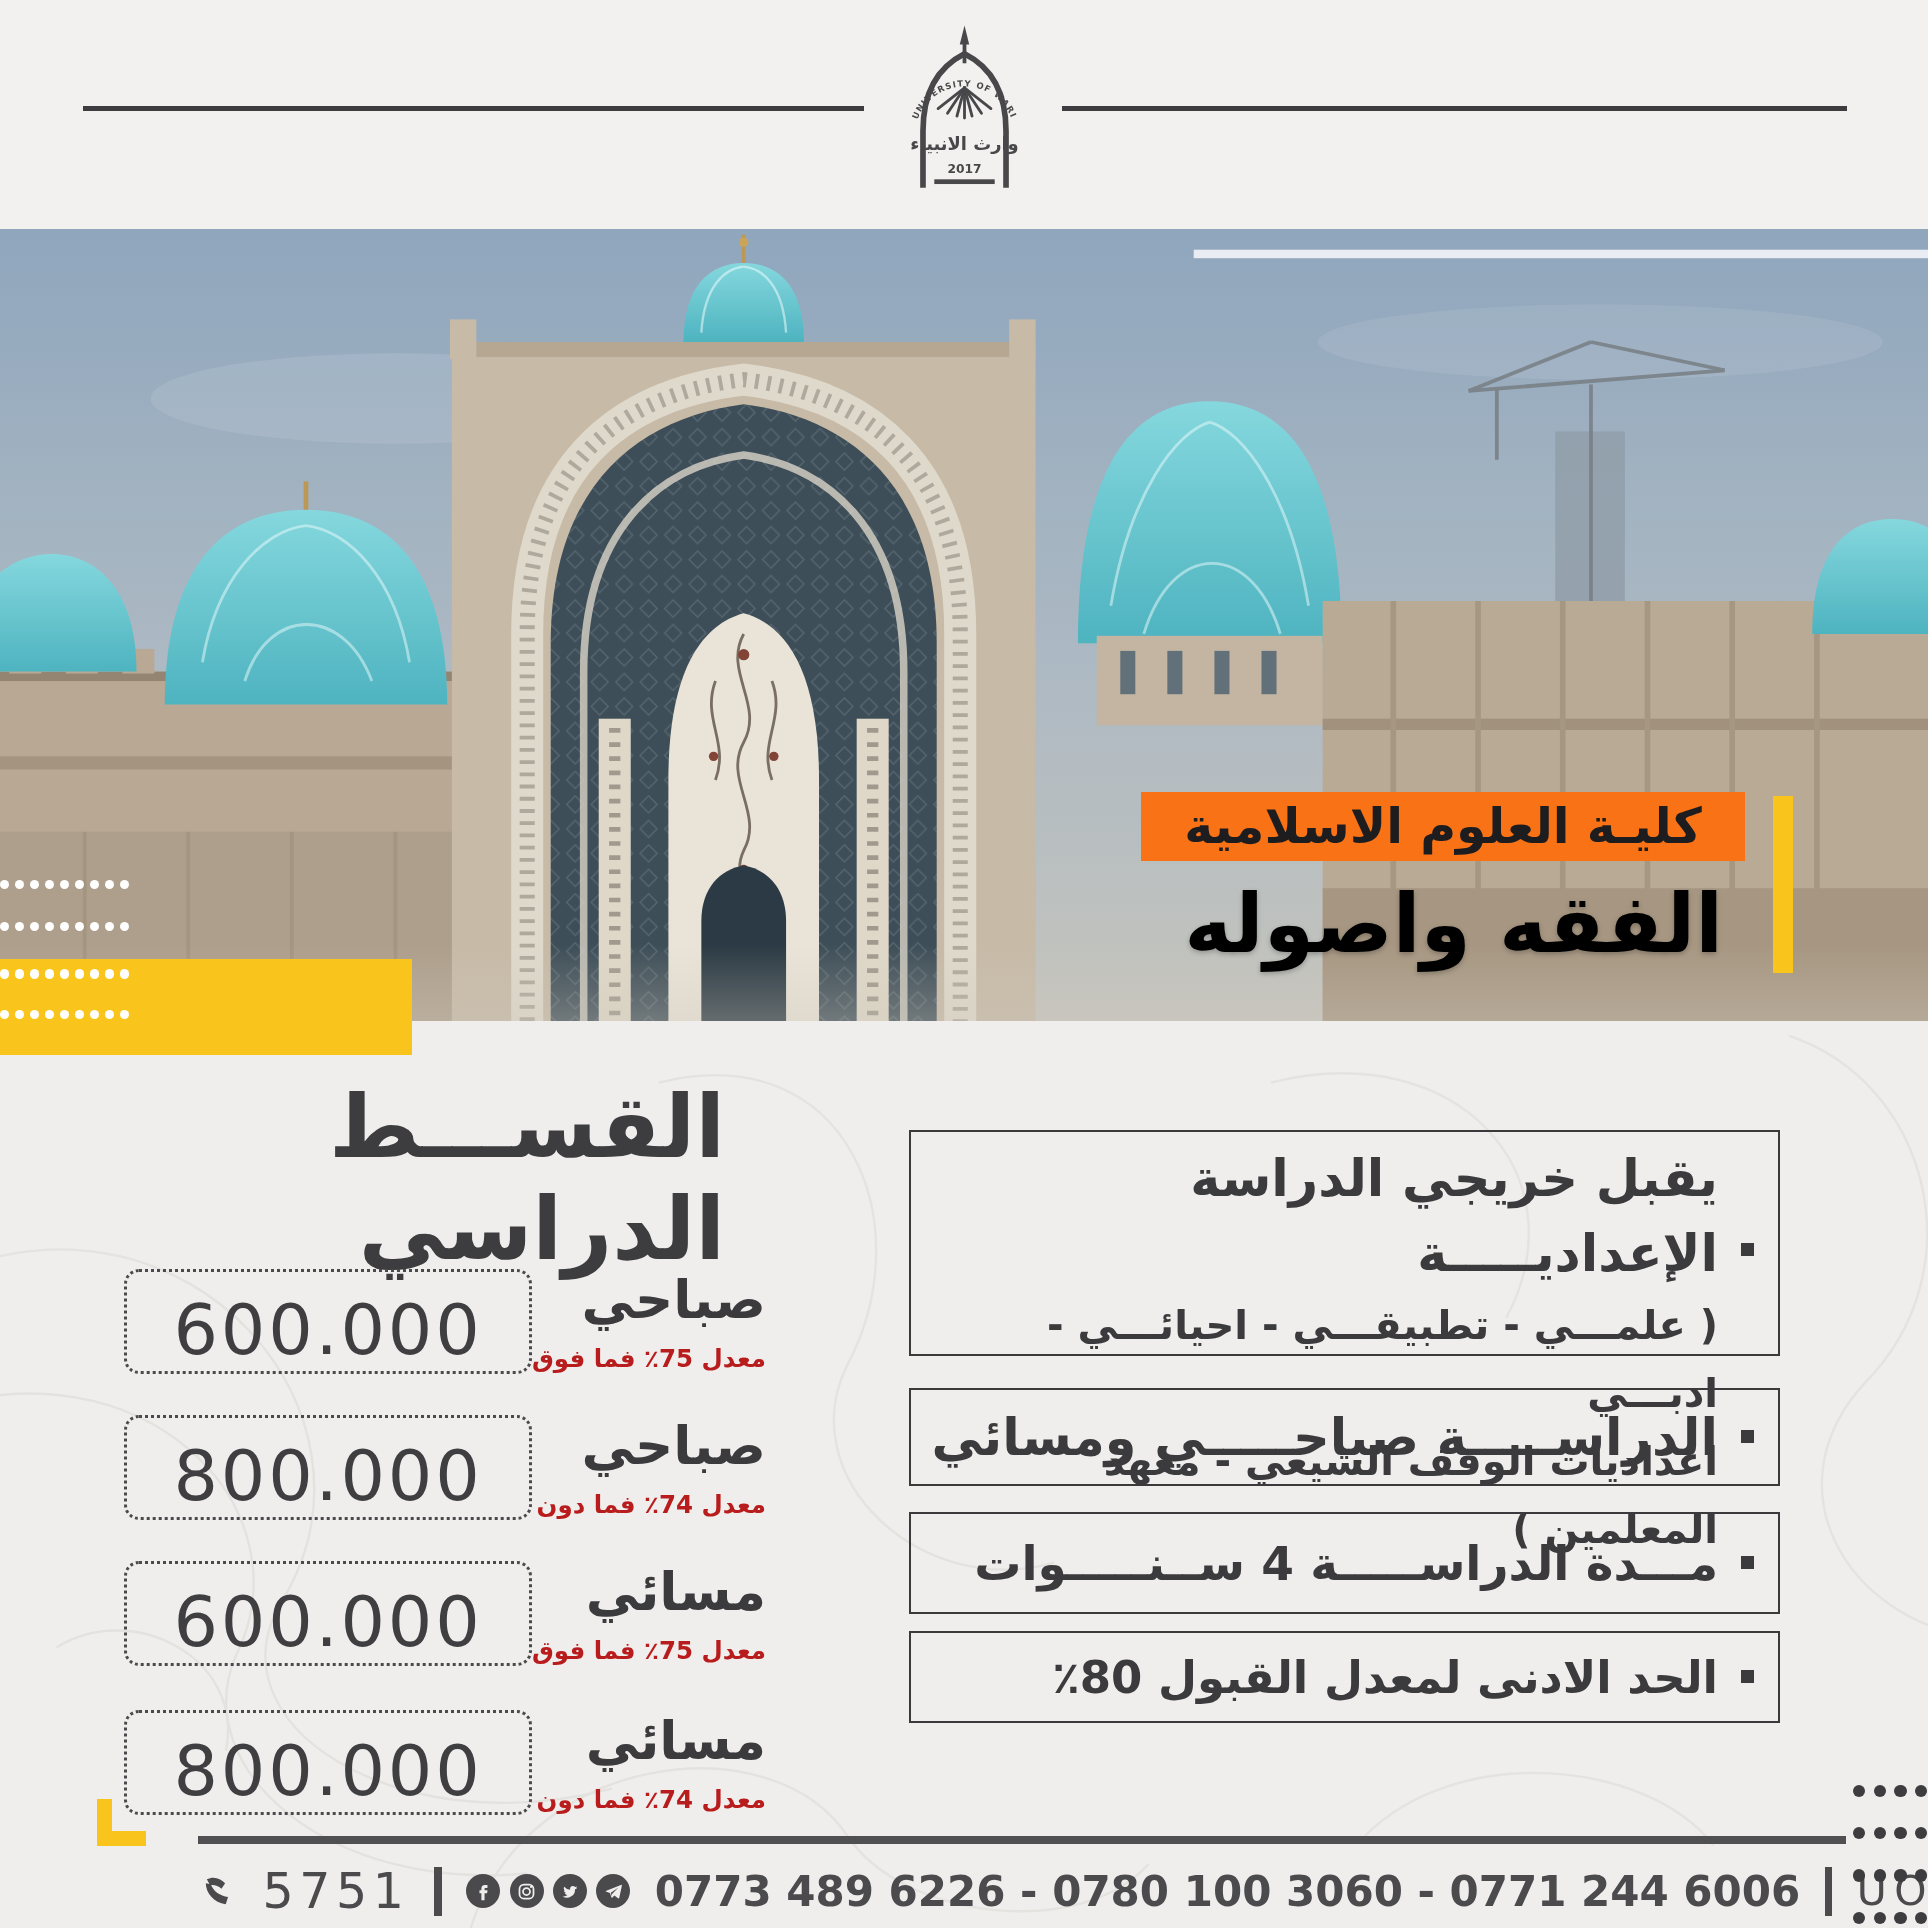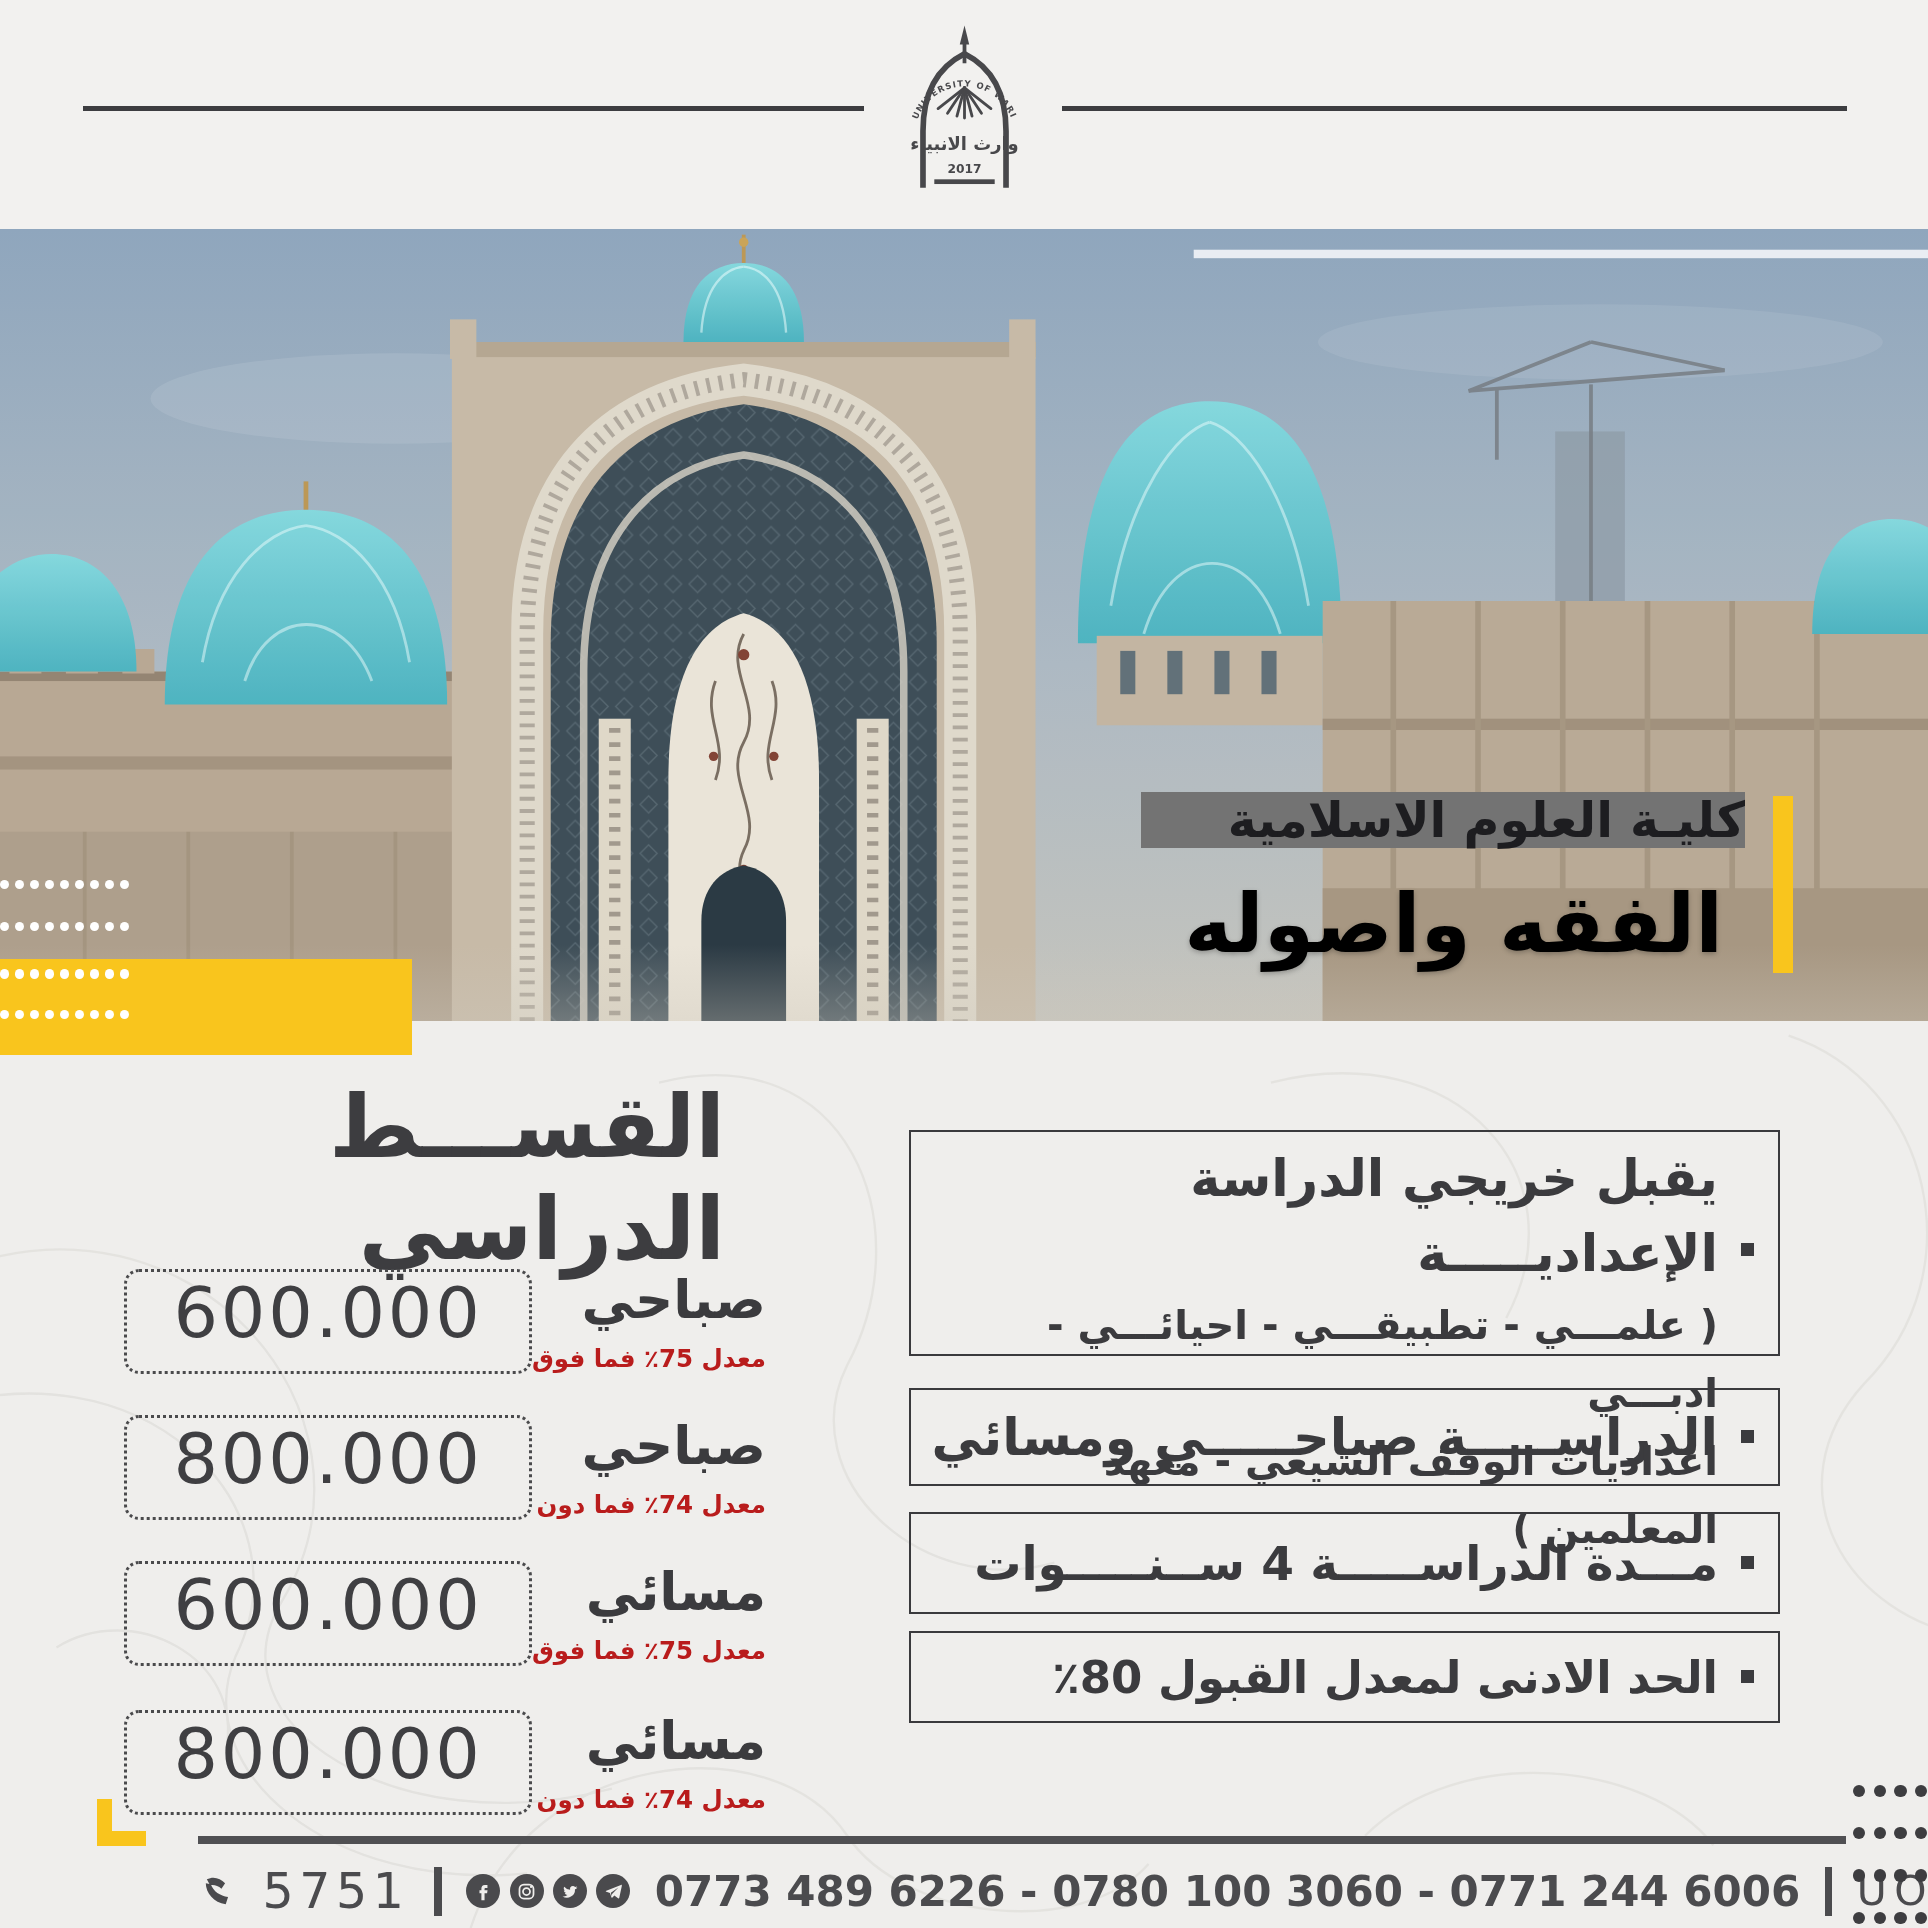--- a/index.html
+++ b/index.html
@@ -13,22 +13,22 @@
   
   .header-band{left:0;top:0;width:1928px;height:229px;background:#f2f1ef;}
   .hline{height:4.7px;background:#3d3d40;}
   .hline.left{left:83px;top:106px;width:781px;}
   .hline.right{left:1062px;top:106px;width:785px;}
   .logo{left:906px;top:24.5px;width:117px;height:169px;}
   
   .photo{left:0;top:229px;width:1928px;height:792px;}
   
   .college-box{
-    left:1141px;top:792px;width:604px;height:56px;background:#737373;
-    display:flex;align-items:center;
+    left:1141px;top:792px;width:604px;height:69px;background:#f97316;
+    display:flex;align-items:center;justify-content:center;
     font-weight:bold;font-size:49px;color:#1d1d20;direction:rtl;
   }
   .dept-text{
     left:989px;top:871px;width:734px;height:105px;direction:rtl;
     display:flex;align-items:center;justify-content:flex-start;
     font-weight:bold;font-size:81px;color:#000000;
     text-shadow:0 1.9px 5.6px rgba(0,0,0,.25);
   }
   .yellow-vbar{left:1773px;top:796px;width:20px;height:177px;background:#F9C51D;}
   
@@ -37,21 +37,21 @@
   .yellow-rect{left:0;top:959px;width:412px;height:96px;background:#F9C51D;}
   .yellow-rect .dots-row{position:absolute;left:0;}
   
   .tuition-title{
     left:104px;top:1121px;width:621px;height:113px;direction:rtl;
     display:flex;align-items:center;justify-content:center;
     font-weight:bold;font-size:87px;color:#3d3d40;letter-spacing:0.9px;
   }
   .fee-box{
     left:124px;width:408px;height:105px;border:3.8px dotted #4a4a4c;border-radius:15px;
-    display:flex;align-items:flex-start;justify-content:center;box-sizing:border-box;
+    display:flex;align-items:flex-end;justify-content:center;box-sizing:border-box;
     font-size:70px;color:#3f3f42;letter-spacing:2.8px;
   }
   .fee-label{left:499px;width:267px;direction:rtl;text-align:left;display:flex;flex-direction:column;align-items:flex-start;gap:14px;}
   .fee-label .shift{font-weight:bold;font-size:53px;line-height:58px;color:#3b3b3e;}
   .fee-label .cond{font-weight:bold;font-size:24.5px;line-height:32px;color:#b91c1c;}
   .corner-mark{left:97px;top:1799px;width:49px;height:47px;
     border-left:15px solid #F9C51D;border-bottom:15px solid #F9C51D;box-sizing:border-box;}
   
   .adm-box{
     left:909px;width:871px;border:2.8px solid #3a3a3d;box-sizing:border-box;direction:rtl;

